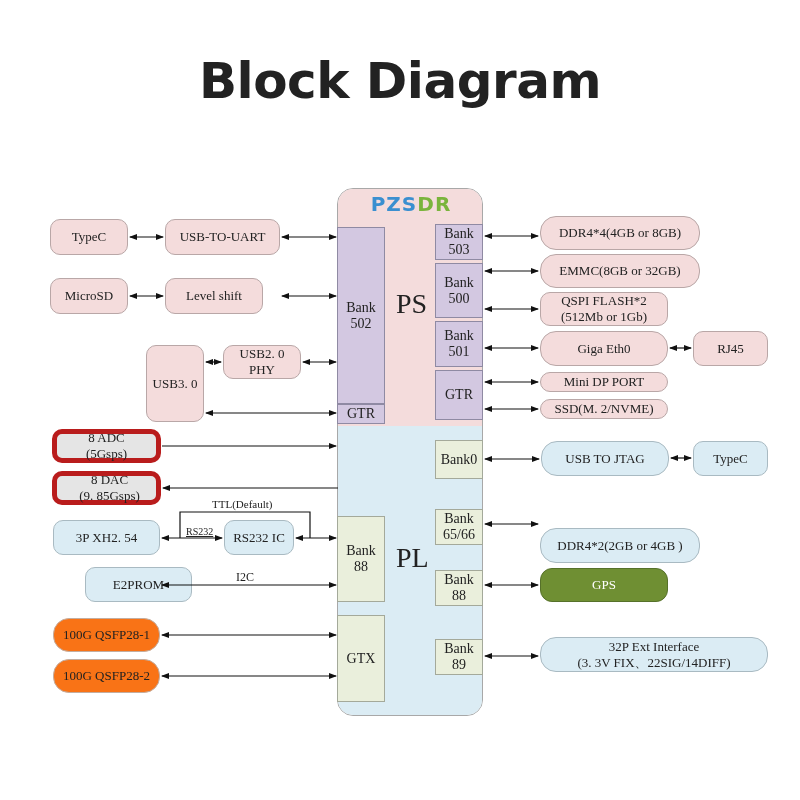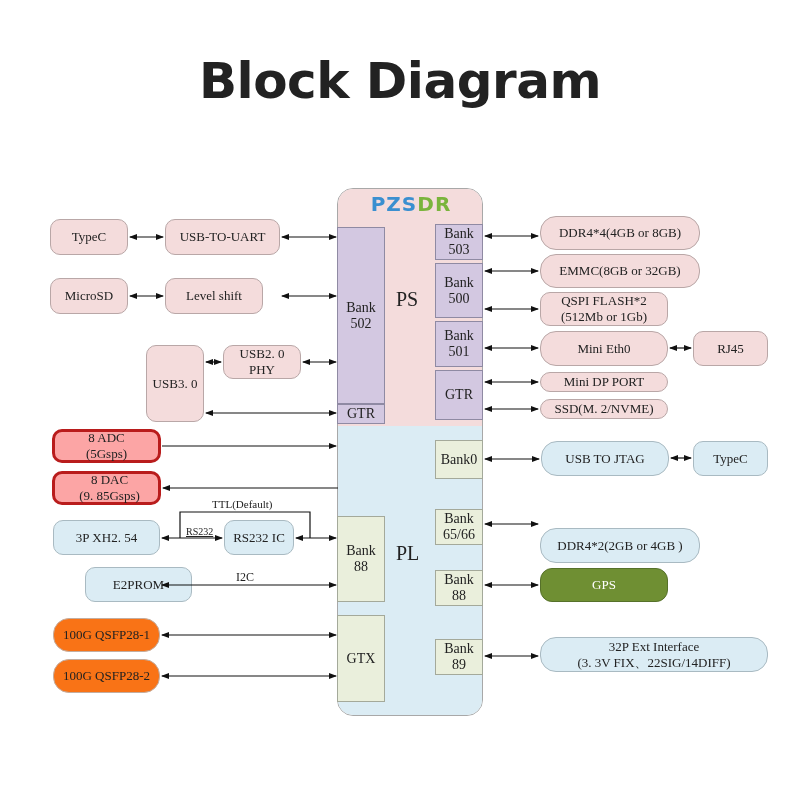--- a/index.html
+++ b/index.html
@@ -9,33 +9,33 @@
     font-family: "DejaVu Sans", sans-serif; font-weight: bold; font-size: 50px;
     color: #222222; letter-spacing: -0.5px;
   }
   .box {
     position: absolute; box-sizing: border-box; display: flex; align-items: center; justify-content: center;
     text-align: center; font-family: "Liberation Serif", serif; font-size: 13px; color: #222;
     line-height: 16px; white-space: pre-line;
   }
   .pink { background: #f4dcdc; border: 1px solid #b9a7a7; border-radius: 10px; }
   .blue { background: #dbecf4; border: 1px solid #a9bac2; border-radius: 10px; }
-  .purple { background: #fca5a5; border: 3px solid #b91c1c; border-radius: 10px; }
+  .purple { background: #e5e5e5; border: 5px solid #b91c1c; border-radius: 10px; }
   .peach { background: #f97316; border: 1px solid #c3ada0; border-radius: 16px; }
   .green { background: #6f8f33; border: 1px solid #56712a; border-radius: 12px; color: #ffffff; }
   .pill { border-radius: 16px; }
   .bank-ps { background: #d3c8e1; border: 1px solid #8f8aa3; border-radius: 0; font-size: 14px; }
   .bank-pl { background: #eaefdc; border: 1px solid #a4a99a; border-radius: 0; font-size: 14px; }
   .chip {
     position: absolute; left: 337px; top: 188px; width: 146px; height: 528px;
     border: 1px solid #a8a8a8; border-radius: 16px; overflow: hidden; box-sizing: border-box;
   }
   .chip-ps { position: absolute; left: 0; top: 0; width: 100%; height: 237px; background: #f4dcdc; }
   .chip-pl { position: absolute; left: 0; top: 237px; width: 100%; height: 291px; background: #dbecf4; }
-  .big-label { position: absolute; font-family: "Liberation Serif", serif; font-size: 20px; color: #222; }
+  .big-label { position: absolute; font-family: "Liberation Serif", serif; font-size: 28px; color: #222; }
   .logo {
     position: absolute; left: 361px; top: 193px; width: 100px; height: 22px;
     font-family: "DejaVu Sans", sans-serif; font-weight: bold; font-size: 20px; letter-spacing: 1px;
     display: flex; align-items: center; justify-content: center;
   }
   .logo .a { color: #3a8fd0; }
   .logo .b { color: #7ab43c; }
   svg.wires { position: absolute; left: 0; top: 0; }
   .lbl { position: absolute; font-family: "Liberation Serif", serif; font-size: 11px; color: #222; }
 </style>
@@ -91,21 +91,21 @@
 <div class="box blue" style="left:53px; top:520px; width:107px; height:35px;">3P XH2. 54</div>
 <div class="box blue" style="left:224px; top:520px; width:70px; height:35px;">RS232 IC</div>
 <div class="box blue" style="left:53px; top:567px; width:107px; height:35px;margin-left:32px;">E2PROM</div>
 <div class="box peach" style="left:53px; top:618px; width:107px; height:34px;">100G QSFP28-1</div>
 <div class="box peach" style="left:53px; top:659px; width:107px; height:34px;">100G QSFP28-2</div>
 
 <div class="box pink pill" style="left:540px; top:216px; width:160px; height:34px;">DDR4*4(4GB or 8GB)</div>
 <div class="box pink pill" style="left:540px; top:254px; width:160px; height:34px;">EMMC(8GB or 32GB)</div>
 <div class="box pink" style="left:540px; top:292px; width:128px; height:34px;">QSPI FLASH*2
 (512Mb or 1Gb)</div>
-<div class="box pink pill" style="left:540px; top:331px; width:128px; height:35px;">Mini Eth0</div>
+<div class="box pink pill" style="left:540px; top:331px; width:128px; height:35px;">Giga Eth0</div>
 <div class="box pink" style="left:693px; top:331px; width:75px; height:35px;">RJ45</div>
 <div class="box pink pill" style="left:540px; top:372px; width:128px; height:20px;">Mini DP PORT</div>
 <div class="box pink pill" style="left:540px; top:399px; width:128px; height:20px;">SSD(M. 2/NVME)</div>
 <div class="box blue pill" style="left:541px; top:441px; width:128px; height:35px;">USB TO JTAG</div>
 <div class="box blue" style="left:693px; top:441px; width:75px; height:35px;">TypeC</div>
 <div class="box blue pill" style="left:540px; top:528px; width:160px; height:35px;">DDR4*2(2GB or 4GB )</div>
 <div class="box green" style="left:540px; top:568px; width:128px; height:34px;">GPS</div>
 <div class="box blue pill" style="left:540px; top:637px; width:228px; height:35px;">32P Ext Interface
 (3. 3V FIX、22SIG/14DIFF)</div>
 

